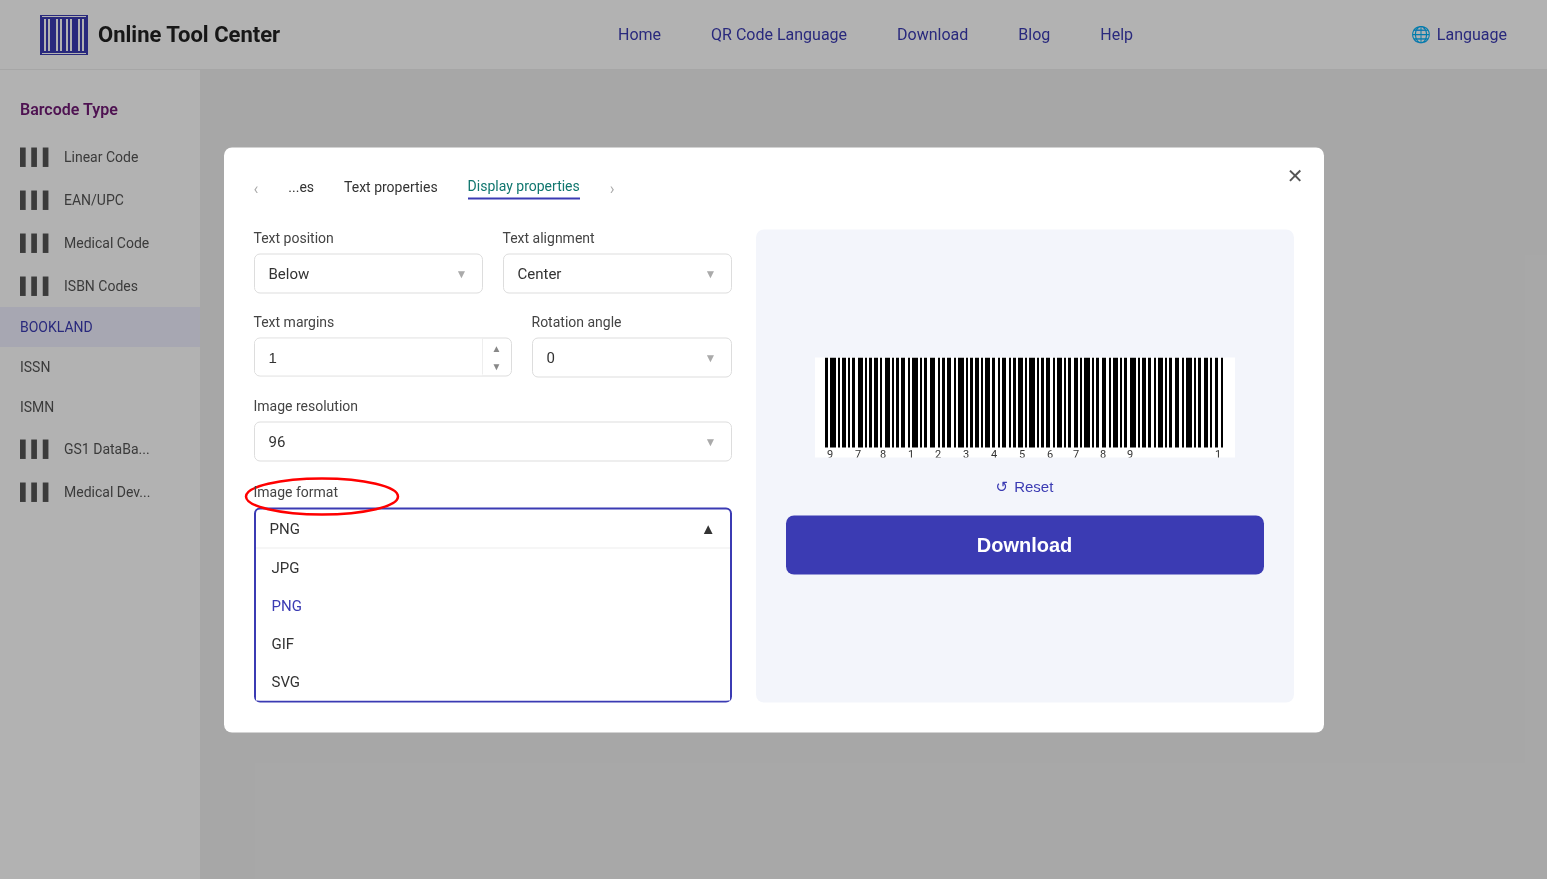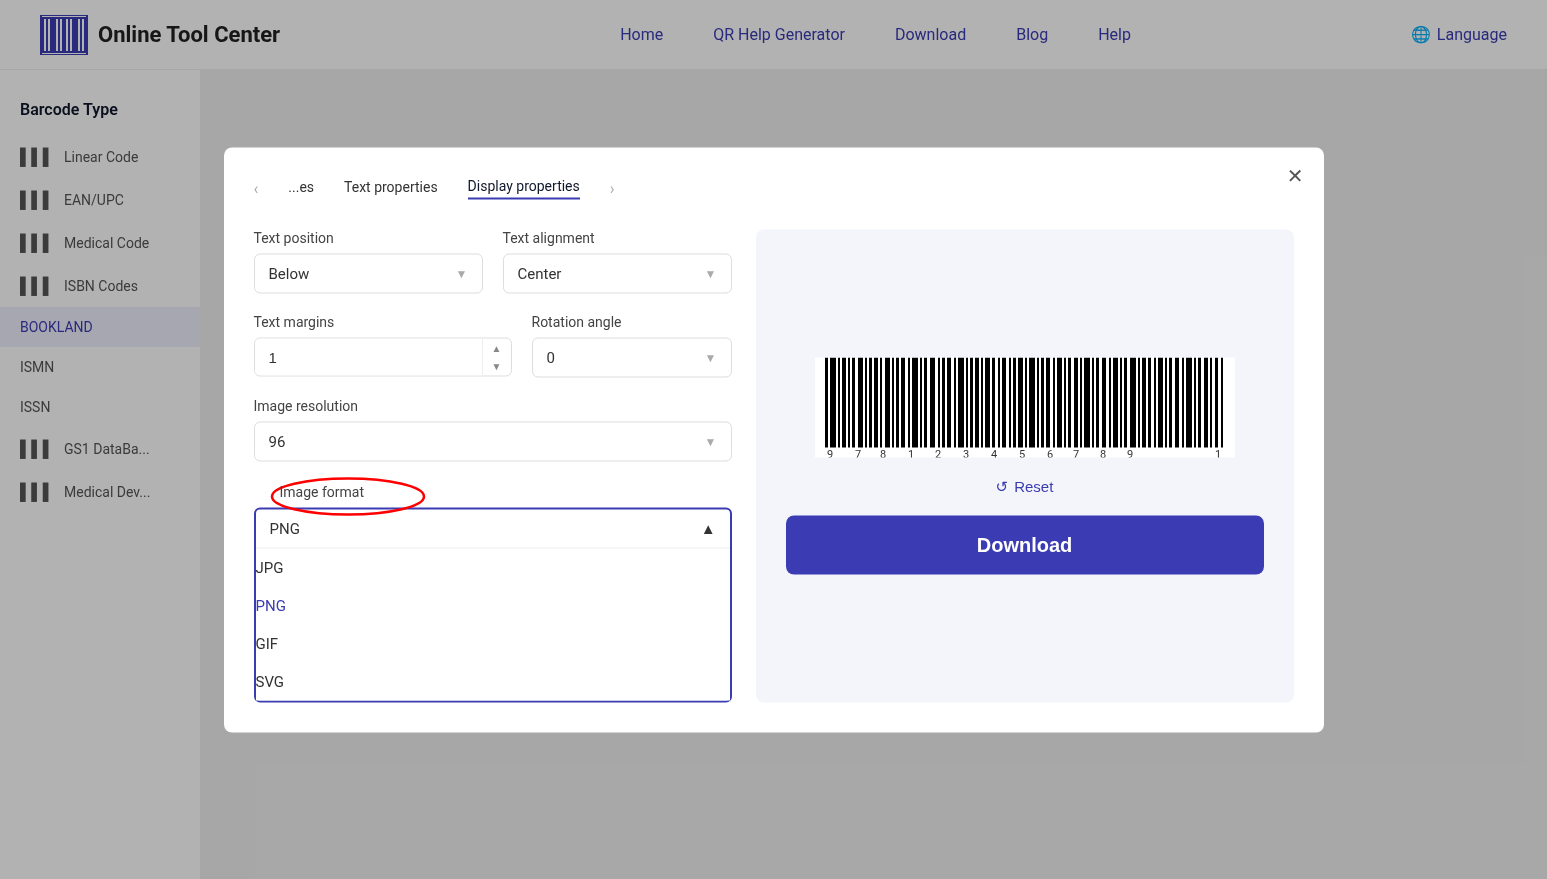--- a/index.html
+++ b/index.html
@@ -62,21 +62,21 @@
       top: 70px;
       left: 0;
       width: 200px;
       height: calc(100% - 70px);
       background: white;
       padding: 20px 0;
     }
     .sidebar-title {
       font-size: 16px;
       font-weight: 600;
-      color: #0f172a;
+      color: #701a75;
       padding: 10px 20px 16px;
     }
     .sidebar-item {
       display: flex;
       align-items: center;
       gap: 10px;
       padding: 12px 20px;
       font-size: 14px;
       color: #555;
       cursor: pointer;
@@ -133,21 +133,21 @@
       margin-bottom: 30px;
       border-bottom: none;
     }
     .modal-tab {
       font-size: 14px;
       color: #333;
       cursor: pointer;
       padding-bottom: 4px;
     }
     .modal-tab.active {
-      color: #0f172a;
+      color: #0f766e;
       border-bottom: 2px solid #3b3bb3;
     }
     .tab-nav-arrow {
       color: #aaa;
       font-size: 16px;
     }
 
     
     .modal-body {
       display: flex;
@@ -233,21 +233,20 @@
       justify-content: center;
       cursor: pointer;
       font-size: 10px;
       color: #888;
     }
 
     
     .image-format-label-wrap {
       position: relative;
       display: inline-block;
-      margin-left: 26px;
     }
 
     
     .select-open {
       border: 2px solid #3b3bb3;
       border-radius: 6px;
       width: 100%;
     }
     .select-open-header {
       display: flex;
@@ -256,21 +255,21 @@
       padding: 10px 14px;
       cursor: pointer;
       font-size: 15px;
       color: #333;
     }
     .select-dropdown {
       border-top: 1px solid #eee;
       background: white;
     }
     .select-option {
-      padding: 10px 0;
+      padding: 10px 16px;
       font-size: 15px;
       color: #333;
       cursor: pointer;
     }
     .select-option.selected { color: #3b3bb3; }
 
     
     .barcode-preview {
       width: 100%;
       display: flex;
@@ -318,21 +317,21 @@
       <rect x="32" y="2" width="6" height="36" fill="#3b3bb3"></rect>
       <rect x="40" y="2" width="2" height="36" fill="#3b3bb3"></rect>
       <rect x="44" y="2" width="4" height="36" fill="#3b3bb3"></rect>
       <rect x="1" y="0" width="46" height="3" fill="none" stroke="#3b3bb3" stroke-width="2"></rect>
       <rect x="1" y="37" width="46" height="3" fill="none" stroke="#3b3bb3" stroke-width="2"></rect>
     </svg>
     <span class="logo-text">Online Tool Center</span>
   </div>
   <nav class="nav">
     <a class="nav-item">Home</a>
-    <a class="nav-item">QR Help Generator</a>
+    <a class="nav-item">QR Code Language</a>
     <a class="nav-item">Download</a>
     <a class="nav-item">Blog</a>
     <a class="nav-item">Help</a>
   </nav>
   <div class="lang-area">
     <span>🌐</span>
     <span>Language</span>
   </div>
 </div>
 
@@ -351,24 +350,24 @@
     <span>Medical Code</span>
   </div>
   <div class="sidebar-item">
     <span class="sidebar-item-icon">▌▌▌</span>
     <span>ISBN Codes</span>
   </div>
   <div class="sidebar-item active">
     <span>BOOKLAND</span>
   </div>
   <div class="sidebar-item">
+    <span>ISSN</span>
+  </div>
+  <div class="sidebar-item">
     <span>ISMN</span>
-  </div>
-  <div class="sidebar-item">
-    <span>ISSN</span>
   </div>
   <div class="sidebar-item">
     <span class="sidebar-item-icon">▌▌▌</span>
     <span>GS1 DataBa...</span>
   </div>
   <div class="sidebar-item">
     <span class="sidebar-item-icon">▌▌▌</span>
     <span>Medical Dev...</span>
   </div>
 </div>

